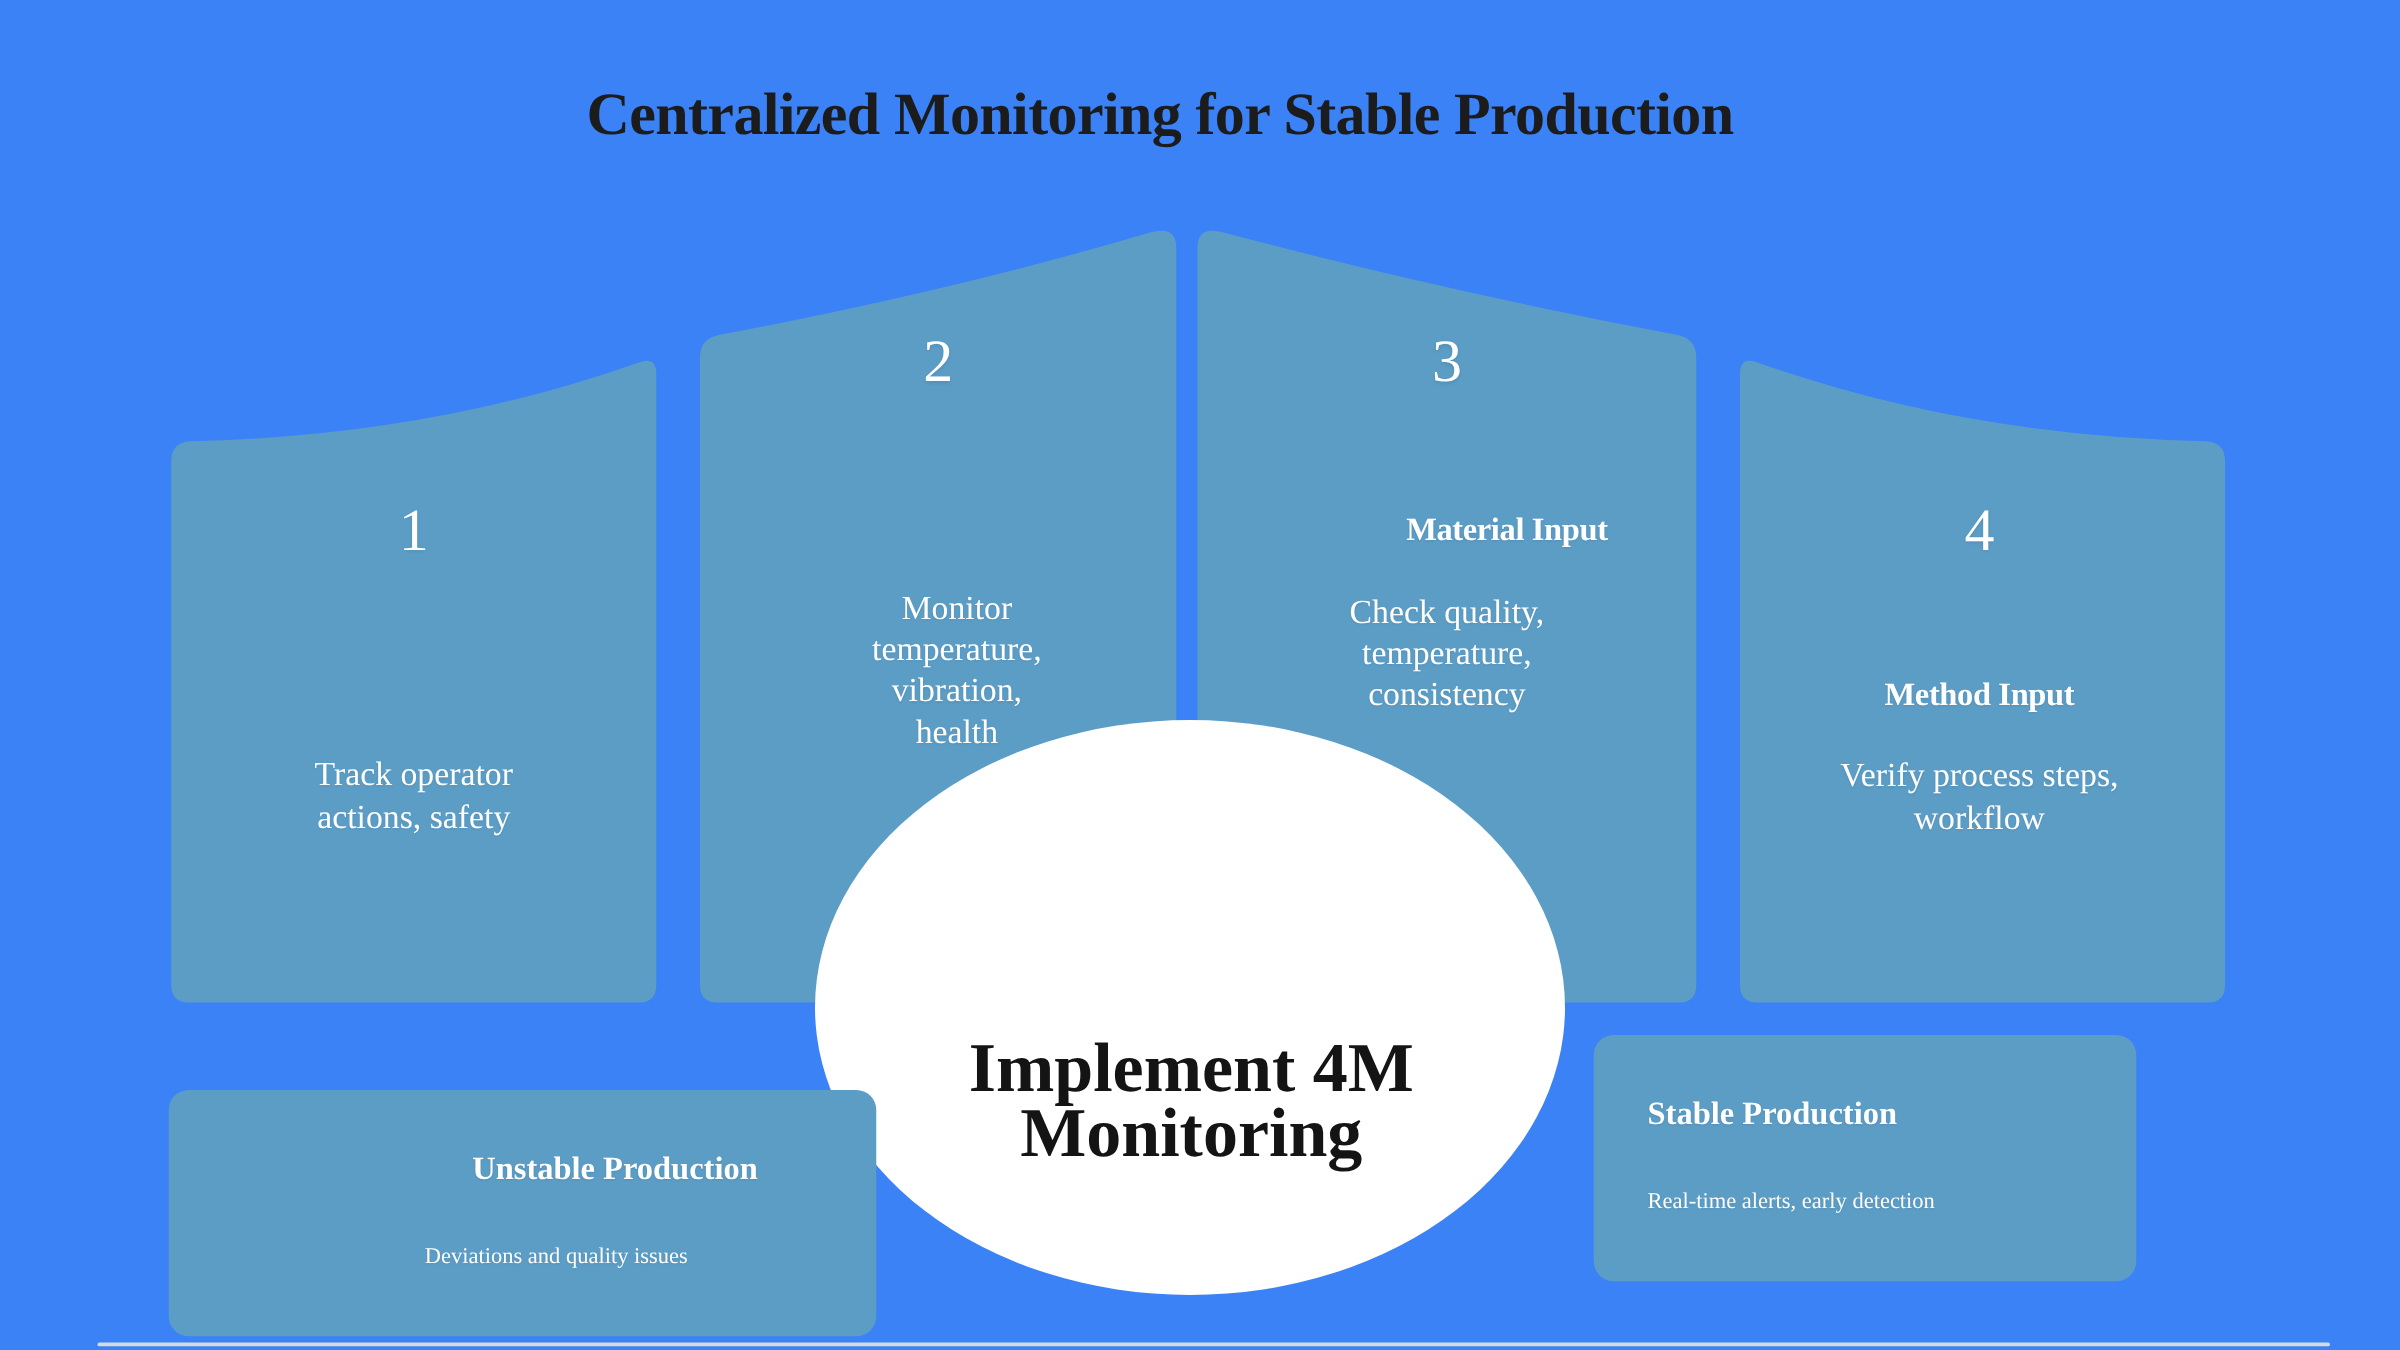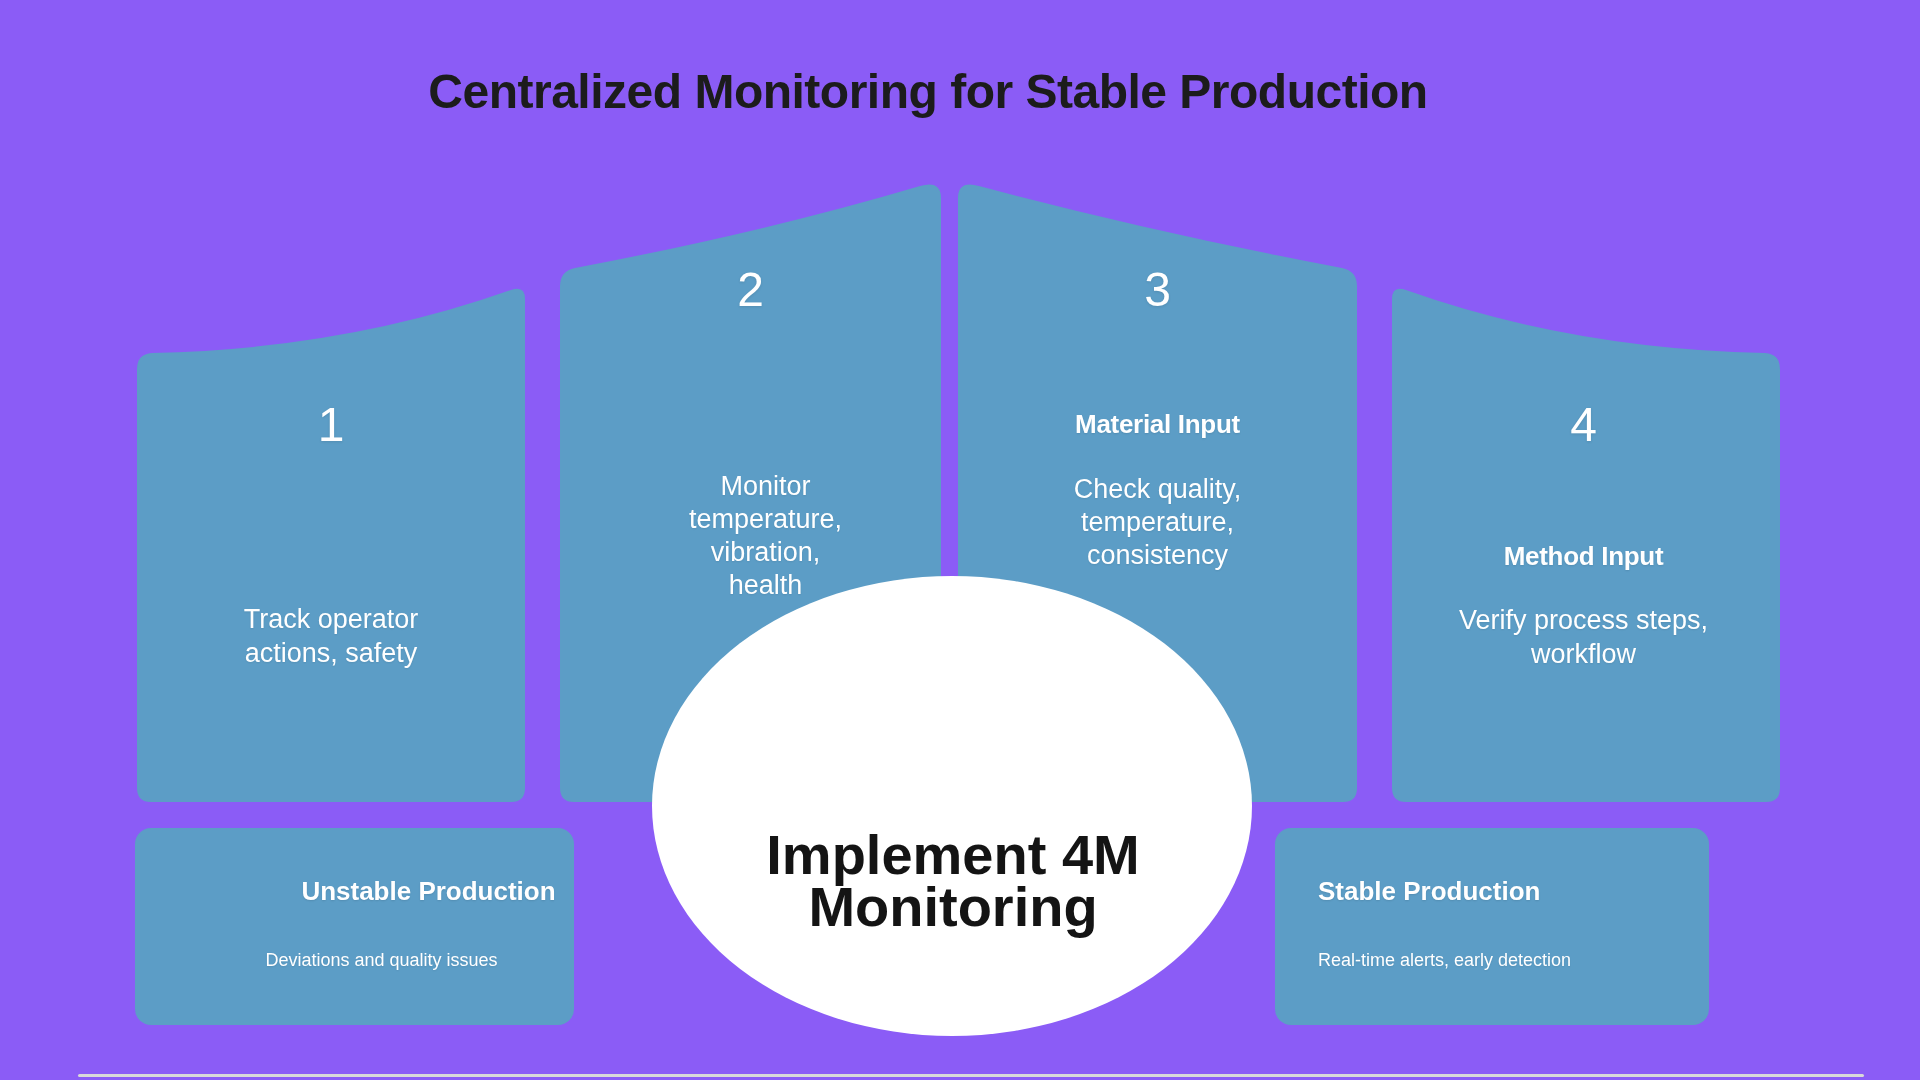--- a/index.html
+++ b/index.html
@@ -1,18 +1,18 @@
 <!DOCTYPE html>
 <html><head>
 <meta charset="utf-8">
 <style>
   html,body{margin:0;padding:0;background:#ffffff;}
   body{width:1920px;height:1080px;overflow:hidden;
        font-family:"Liberation Sans","DejaVu Sans",sans-serif;}
-  #canvas{position:relative;width:1920px;height:1080px;background:#8b5cf6;}
+  #canvas{position:relative;width:1920px;height:1080px;background:#3b82f6;font-family:Liberation Serif, serif;}
 
   .abs{position:absolute;}
 
   .diagram-title{
     left:0;top:62px;width:1856px;text-align:center;
     font-size:48px;font-weight:700;letter-spacing:-0.5px;color:#1c1c1c;line-height:60px;
   }
 
   svg.shapes{position:absolute;left:0;top:0;}
   .panel-shape{fill:#5C9DC6;}
@@ -27,29 +27,29 @@
     text-shadow:0 1px 2px rgba(0,0,0,0.08);}
 
   
   .p1{left:137px;width:388px;}
   .p1.num{top:397px;}  .p1.head{top:540px;}  .p1.body{top:602px;line-height:34px;}
   
   .p2{left:560px;width:381px;}
   .p2.num{top:262px;}  .p2.head{top:408px;}  .p2.body{top:470px;line-height:33px;margin-left:15px;}
   
   .p3{left:958px;width:399px;}
-  .p3.num{top:262px;}  .p3.head{top:408px;}  .p3.body{top:473px;line-height:33px;}
+  .p3.num{top:262px;}  .p3.head{top:408px;padding-left:48px;}  .p3.body{top:473px;line-height:33px;}
   
   .p4{left:1387px;width:393px;}
   .p4.num{top:397px;}  .p4.head{top:540px;}  .p4.body{top:603px;line-height:34px;}
 
   .outcome-box{
     top:828px;height:197px;background:#5C9DC6;border-radius:16px;color:#ffffff;
   }
-  .outcome-left{left:135px;width:439px;}
+  .outcome-left{left:135px;width:566px;margin-top:44px;}
   .outcome-right{left:1275px;width:434px;}
   .outcome-heading{position:absolute;top:47px;width:100%;
     font-size:26px;font-weight:700;line-height:32px;
     text-shadow:0 1px 2px rgba(0,0,0,0.10);}
   .outcome-body{position:absolute;top:116px;width:100%;
     font-size:18px;font-weight:400;line-height:32px;
     text-shadow:0 1px 2px rgba(0,0,0,0.08);}
   .outcome-left .outcome-heading{text-align:center;transform:translateX(74px);}
   .outcome-left .outcome-body{text-align:center;transform:translateX(27px);}
   .outcome-right .outcome-heading,

